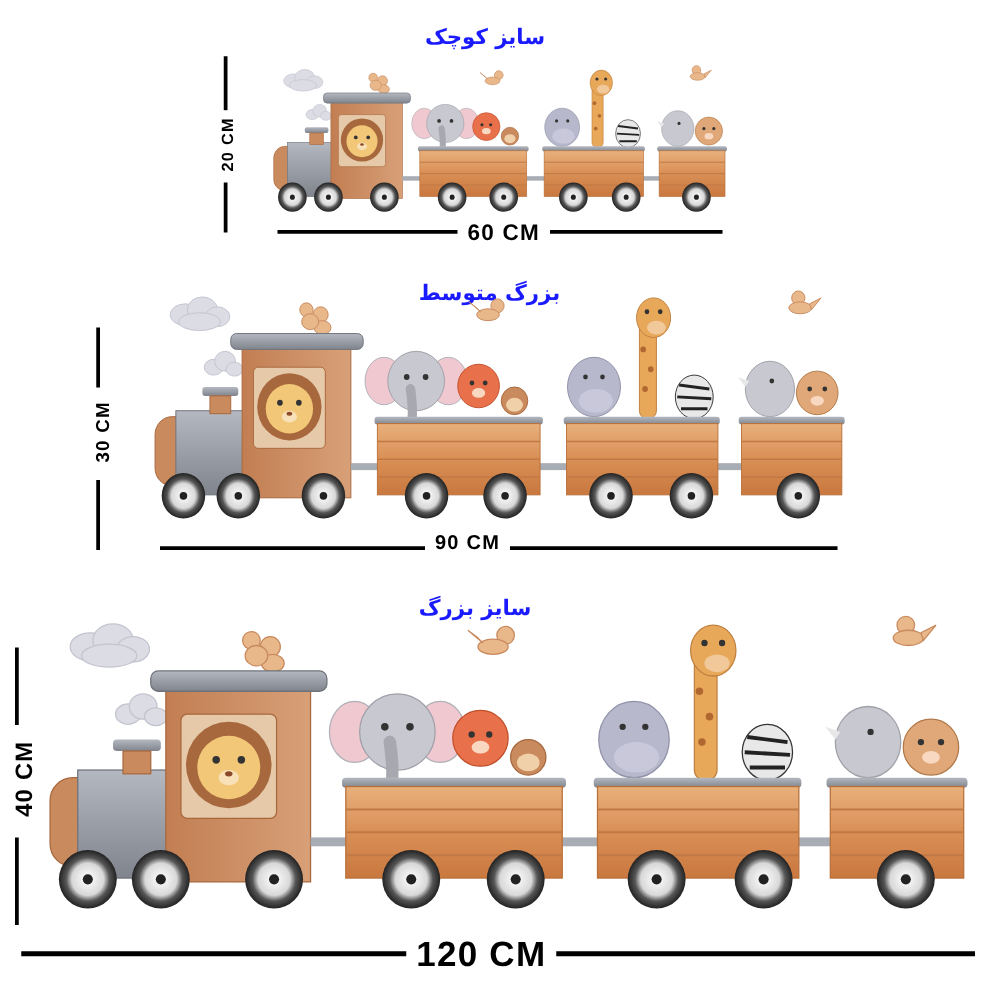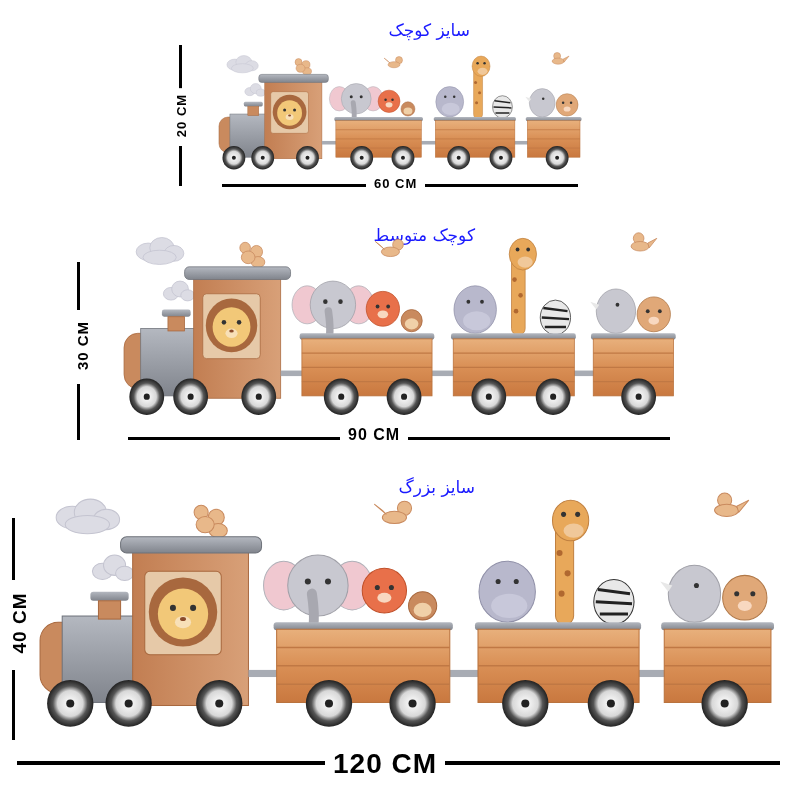--- a/index.html
+++ b/index.html
@@ -1,17 +1,17 @@
 <!DOCTYPE html>
 <html><head>
 <meta charset="utf-8">
 <style>
   html, body { margin:0; padding:0; background:#ffffff; }
   body { width:800px; height:800px; position:relative; overflow:hidden; font-family:"DejaVu Sans", sans-serif; }
-  .title { position:absolute; color:#1a1aff; font-weight:normal; font-size:17px; direction:rtl; text-align:right; font-family:"DejaVu Sans", sans-serif; white-space:nowrap; }
+  .title { position:absolute; color:#1a1aff; font-weight:bold; font-size:17px; direction:rtl; text-align:left; font-family:"DejaVu Sans", sans-serif; white-space:nowrap; }
   .hline { position:absolute; height:3px; background:#000; }
   .vline { position:absolute; width:3px; background:#000; }
   .hlabel { position:absolute; font-weight:bold; color:#000; font-family:"Liberation Sans", sans-serif; background:#fff; padding:0 8px; white-space:nowrap; letter-spacing:1px; }
   .vlabel { position:absolute; font-weight:bold; color:#000; font-family:"Liberation Sans", sans-serif; background:#fff; transform:rotate(-90deg); transform-origin:center center; white-space:nowrap; padding:0 6px; letter-spacing:1px; }
   .scene { position:absolute; }
   .scene svg { width:100%; height:100%; display:block; }
 </style>
 </head>
 <body>
 
@@ -193,25 +193,25 @@
     <svg viewBox="0 0 740 240" preserveAspectRatio="none">
         <use href="#train"></use>
       </svg>
   </div>
 
   <div class="vline" style="left:179px; top:45px; height:95px;"></div>
   <div class="vline" style="left:179px; top:146px; height:40px;"></div>
   <div class="vlabel" style="left:154px; top:108px; font-size:13px;">20 CM</div>
 
   <div class="hline" style="left:222px; top:184px; width:356px;"></div>
-  <div class="hlabel" style="left:366px; top:176px; font-size:13px;">60 CM</div>
+  <div class="hlabel" style="left:366px; top:176px; font-size:18px;">60 CM</div>
 </div>
 
 <div>
-  <div class="title" style="left:335px; top:225px; width:140px;">کوچک متوسط</div>
+  <div class="title" style="left:335px; top:225px; width:140px;">بزرگ متوسط</div>
 
   <div class="scene" style="left:118px; top:232px; width:560px; height:190px;">
     <svg viewBox="0 0 740 240" preserveAspectRatio="none">
         <use href="#train"></use>
       </svg>
   </div>
 
   <div class="vline" style="left:77px; top:262px; height:48px;"></div>
   <div class="vline" style="left:77px; top:384px; height:56px;"></div>
   <div class="vlabel" style="left:52px; top:337px; font-size:15px;">30 CM</div>

